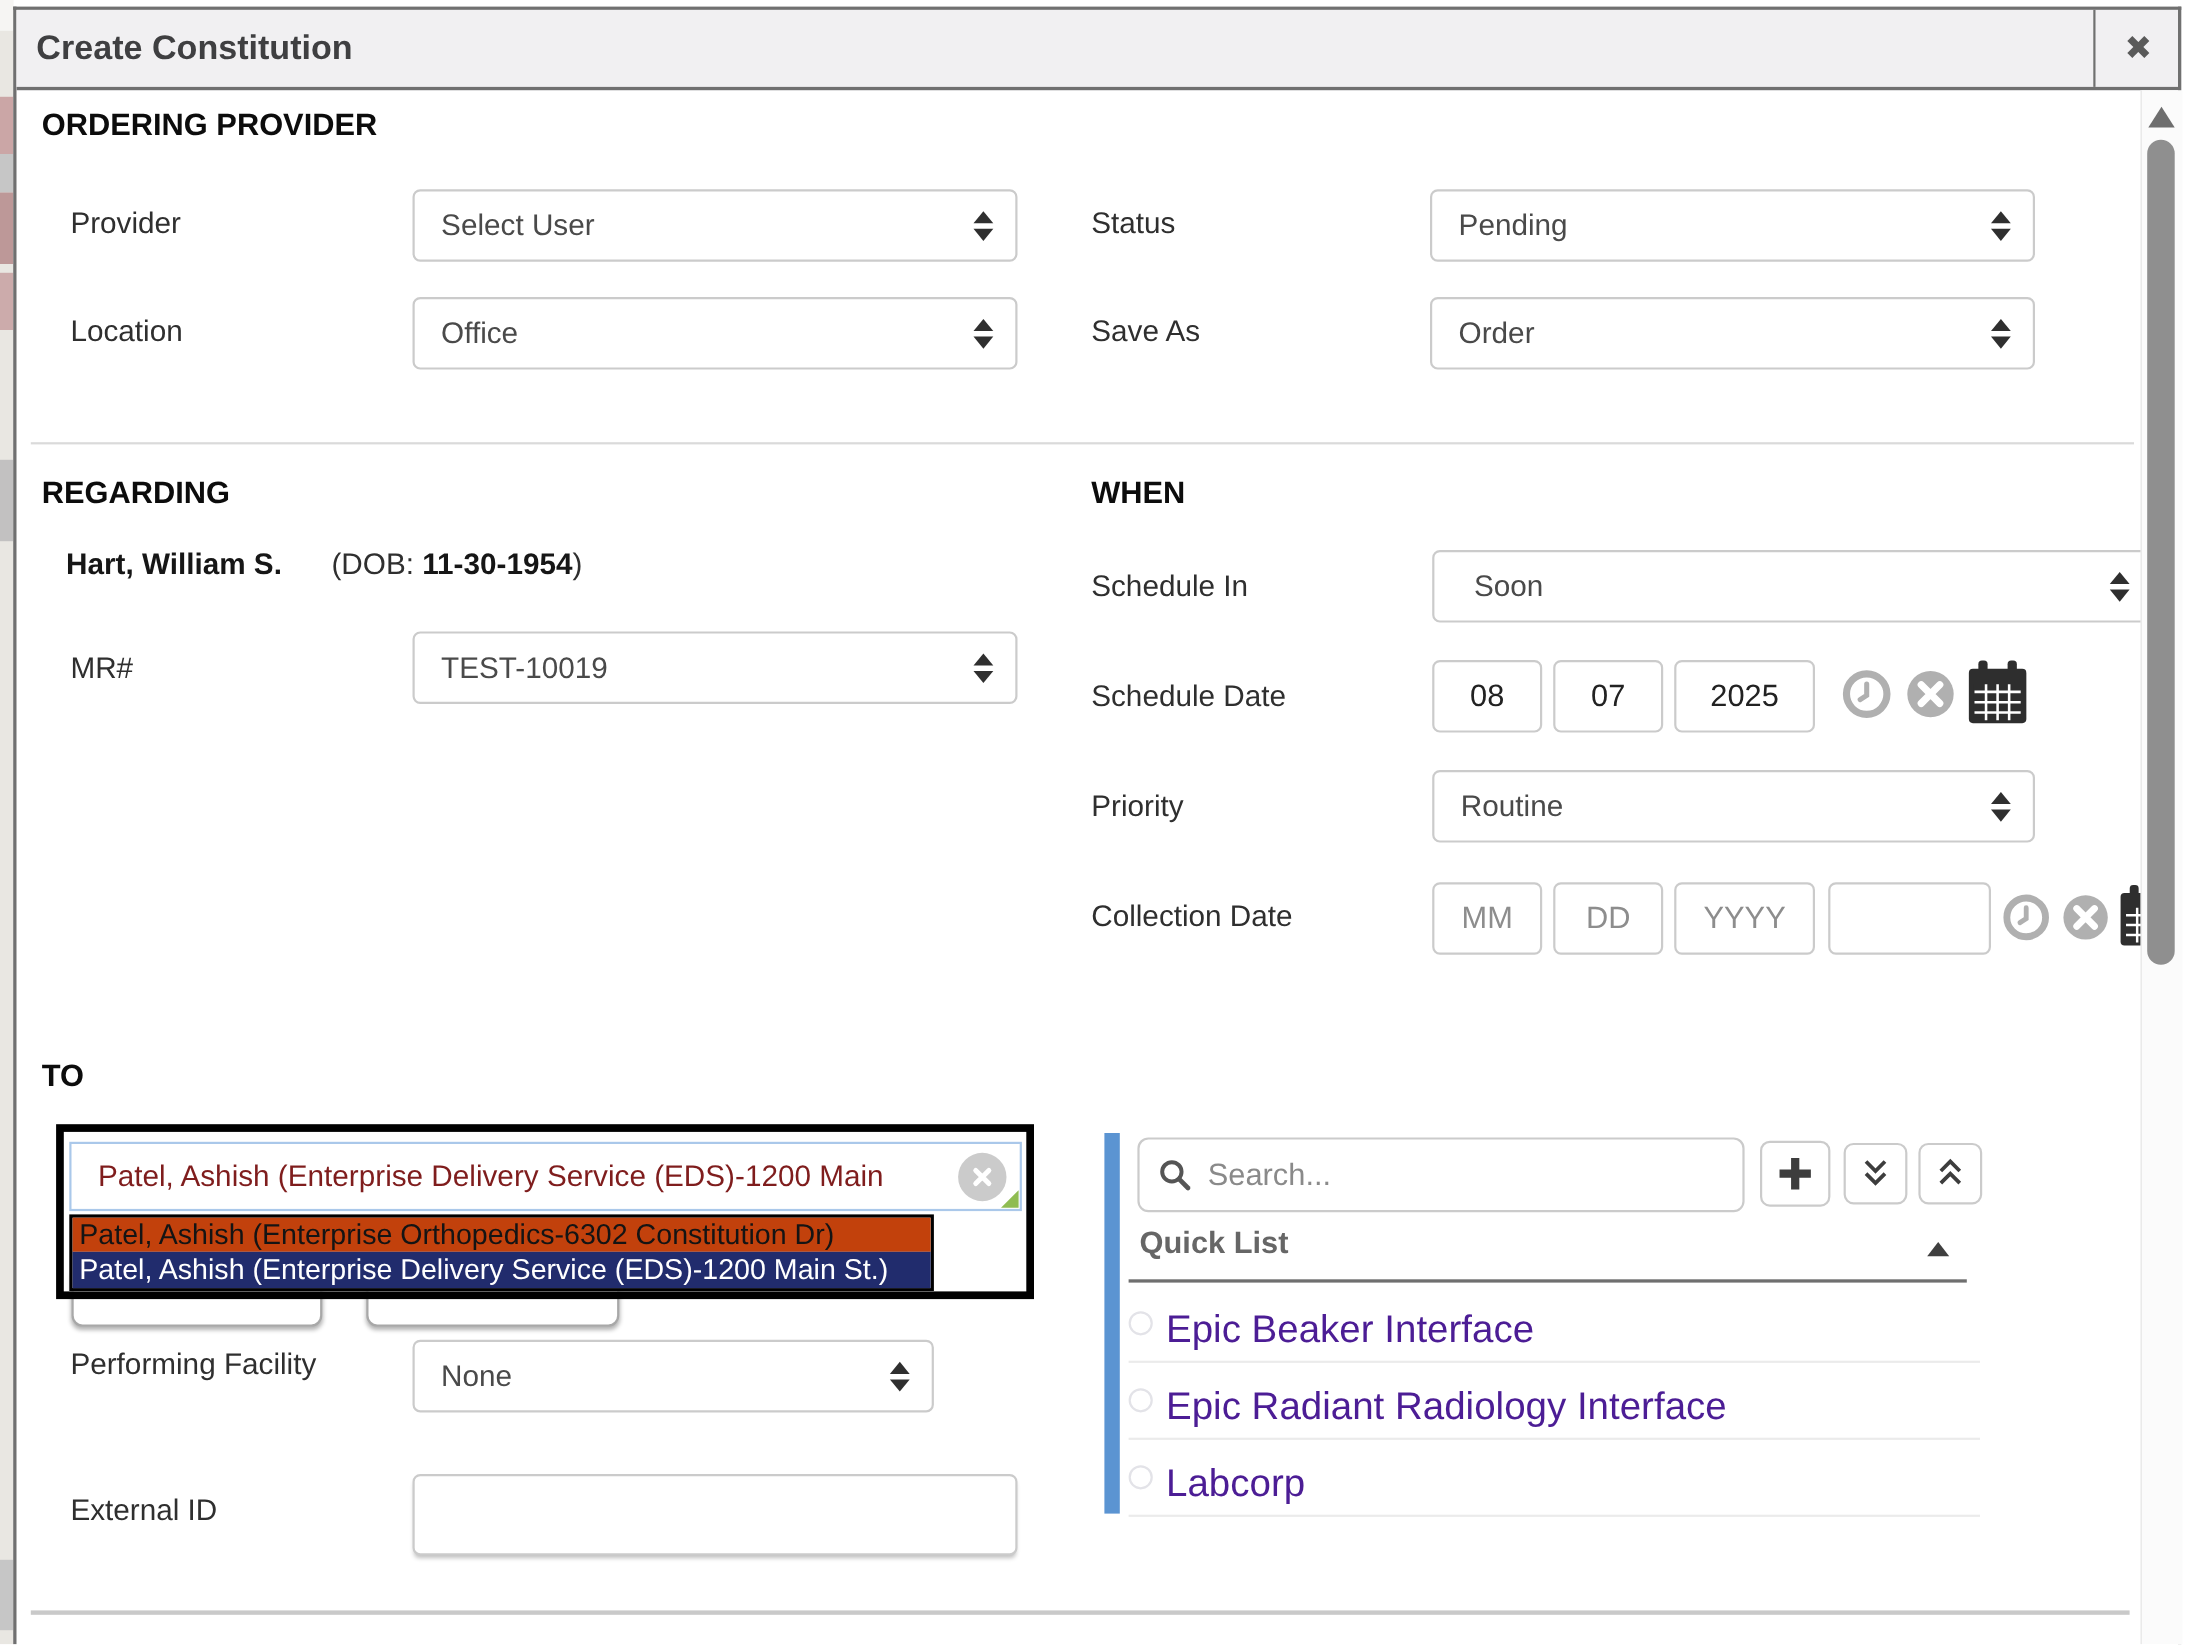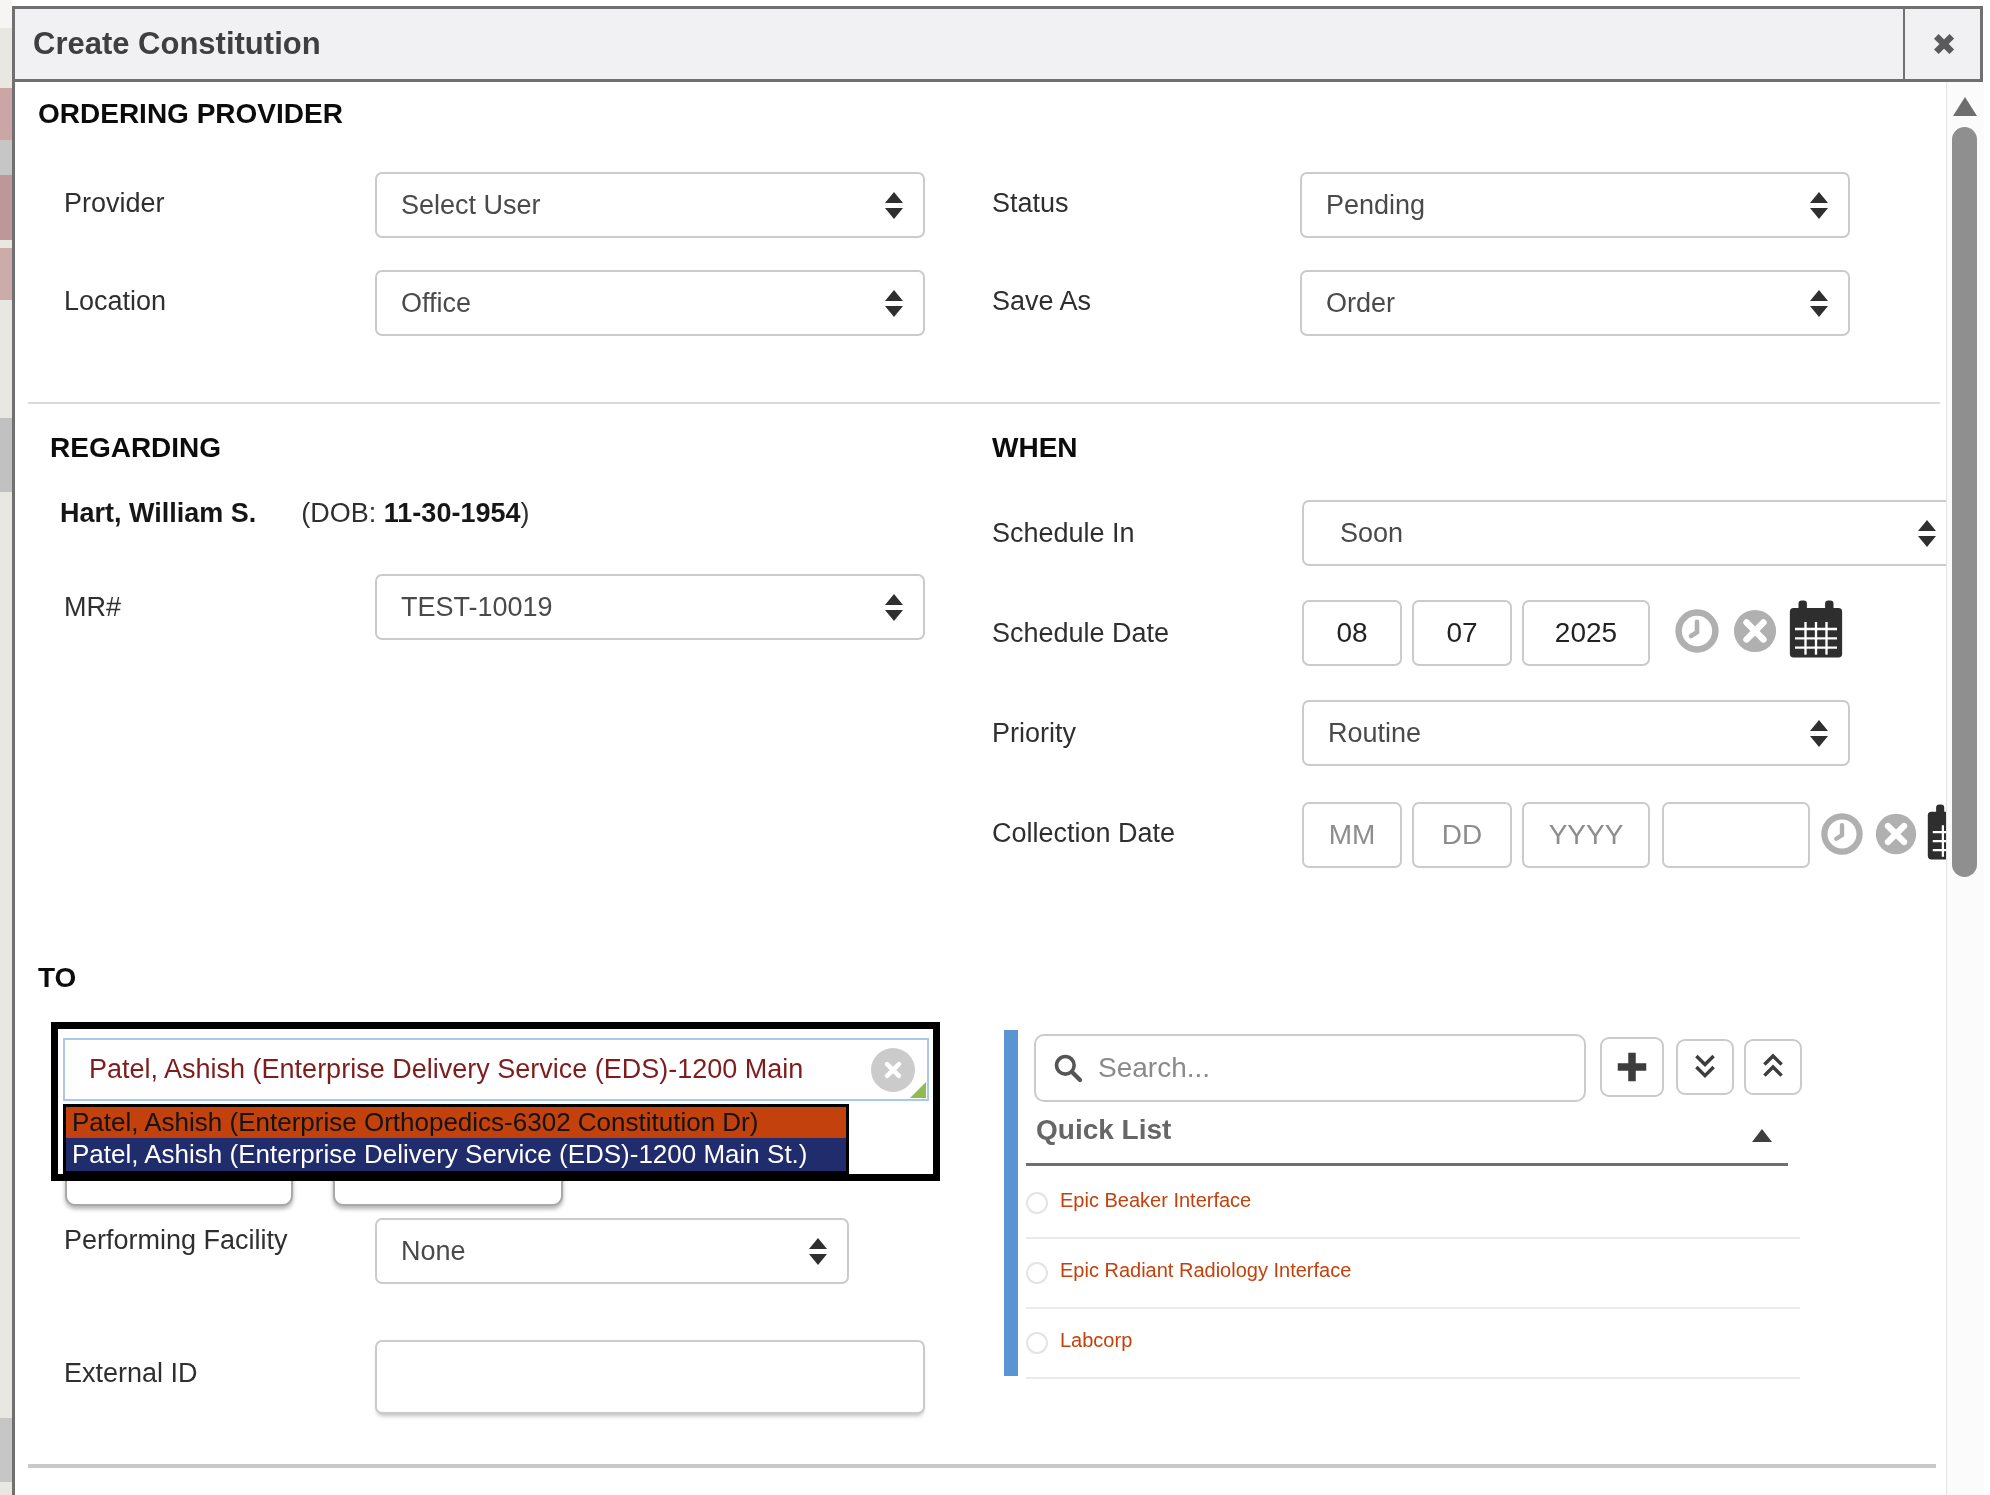--- a/index.html
+++ b/index.html
@@ -51,21 +51,21 @@
 
   
   .accent-bar{left:1004px;top:1030px;width:14px;height:346px;background:#5b94d2;z-index:3;}
   .search-wrap{box-sizing:border-box;left:1034px;top:1034px;width:552px;height:68px;border:2px solid #cbcbcb;border-radius:10px;background:#fff;display:flex;align-items:center;padding:0 14px 0 16px;z-index:3;}
   .search-wrap input{border:none;outline:none;flex:1;font-size:28px;color:#555;margin-left:12px;font-family:"Liberation Sans","DejaVu Sans",sans-serif;}
   .search-wrap input::placeholder{color:#8a8a8a;opacity:1;}
   .tool-btn{box-sizing:border-box;border:2px solid #cbcbcb;border-radius:9px;background:#fff;display:flex;align-items:center;justify-content:center;z-index:3;cursor:pointer;}
   .ql-heading{font-size:28px;font-weight:bold;color:#666;z-index:3;}
   .tri-up{width:0;height:0;border-left:10px solid transparent;border-right:10px solid transparent;border-bottom:13px solid #3f3f3f;z-index:3;cursor:pointer;}
   .ql-hr{left:1026px;top:1163px;width:762px;height:3px;background:#6f6f6f;z-index:3;}
-  .ql-item-text{font-size:20px;color:#c2410c;z-index:3;cursor:pointer;}
+  .ql-item-text{font-size:35px;color:#4c1d95;z-index:3;cursor:pointer;}
   .ql-radio{width:22px;height:22px;border-radius:50%;border:2px solid #e3e3e8;background:#fff;box-sizing:border-box;z-index:3;cursor:pointer;}
   .ql-sep{left:1026px;width:774px;height:2px;background:#ebebeb;z-index:3;}
 
   .patient-line{display:flex;align-items:baseline;gap:45px;font-size:27px;z-index:3;}
   .patient-name{font-weight:bold;color:#161616;}
   .dob b{font-weight:bold;color:#161616;}
 </style>
 </head>
 <body>
 
@@ -122,21 +122,21 @@
   <div class="abs select" style="left:1300px;top:270px;width:550px;">
     <span class="val">Order</span>
     <span class="spinner">
         <i class="up"></i>
         <i class="dn"></i>
       </span>
   </div>
 
   <div class="abs hr" style="left:28px;top:402px;width:1912px;"></div>
 
-  <div class="abs section-heading" style="left:38px;top:432px;margin-left:12px;">REGARDING</div>
+  <div class="abs section-heading" style="left:38px;top:432px;">REGARDING</div>
   <div class="abs patient-line" style="left:60px;top:498px;">
     <span class="patient-name">Hart, William S.</span>
     <span class="dob"><span>(DOB: </span><b>11-30-1954</b><span>)</span></span>
   </div>
   <div class="abs field-label" style="left:64px;top:592px;">MR#</div>
   <div class="abs select" style="left:375px;top:574px;width:550px;">
     <span class="val">TEST-10019</span>
     <span class="spinner">
         <i class="up"></i>
         <i class="dn"></i>

